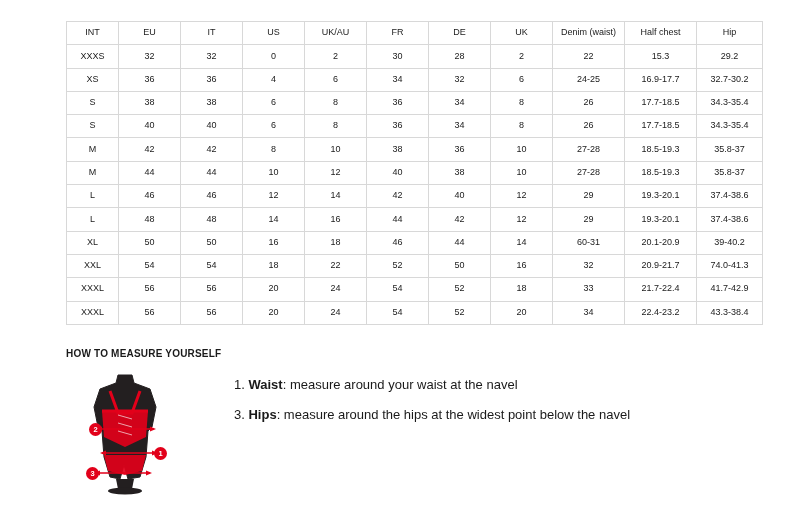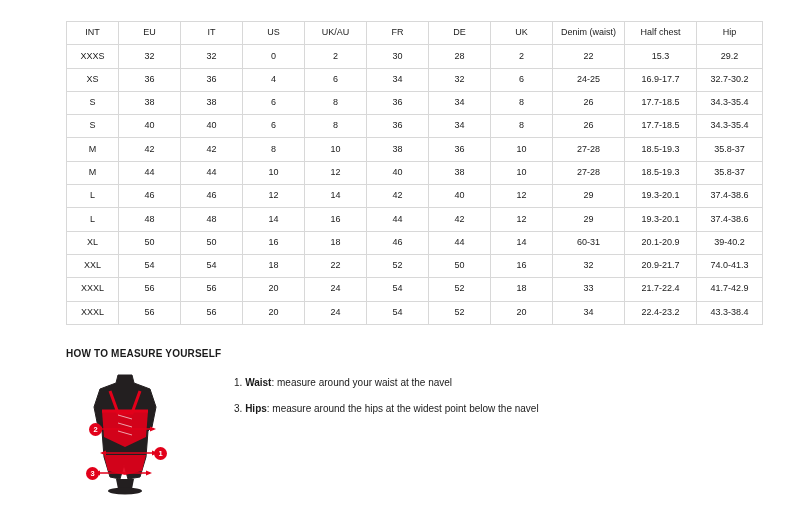--- a/index.html
+++ b/index.html
@@ -104,21 +104,21 @@
   }
   .bullet-1 { left: 88px; top: 74px; }
   .bullet-2 { left: 23px; top: 50px; }
   .bullet-3 { left: 20px; top: 94px; }
 
   .measure-list {
     margin-left: 50px;
     padding-top: 4px;
   }
   .measure-item {
-    font-size: 10px;
+    font-size: 13px;
     color: #1a1a1a;
     margin-bottom: 14px;
     line-height: 1.2;
   }
   .measure-item .num { }
   .measure-item .term { font-weight: bold; }
 </style>
 </head>
 <body>
 

